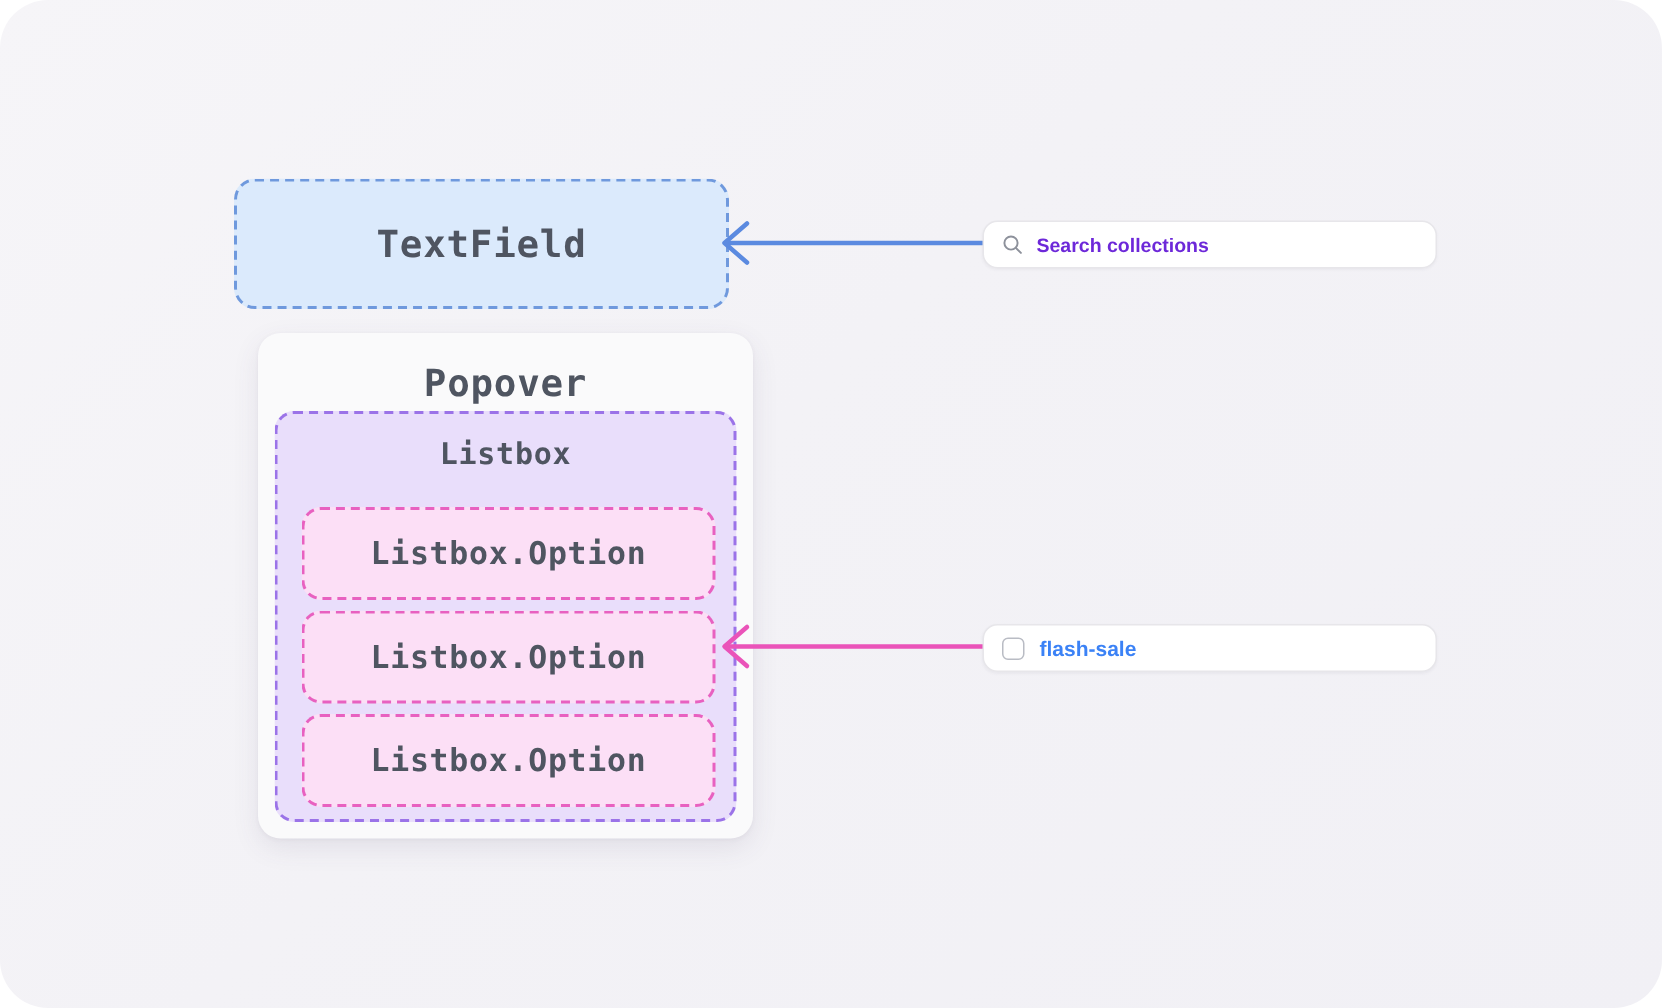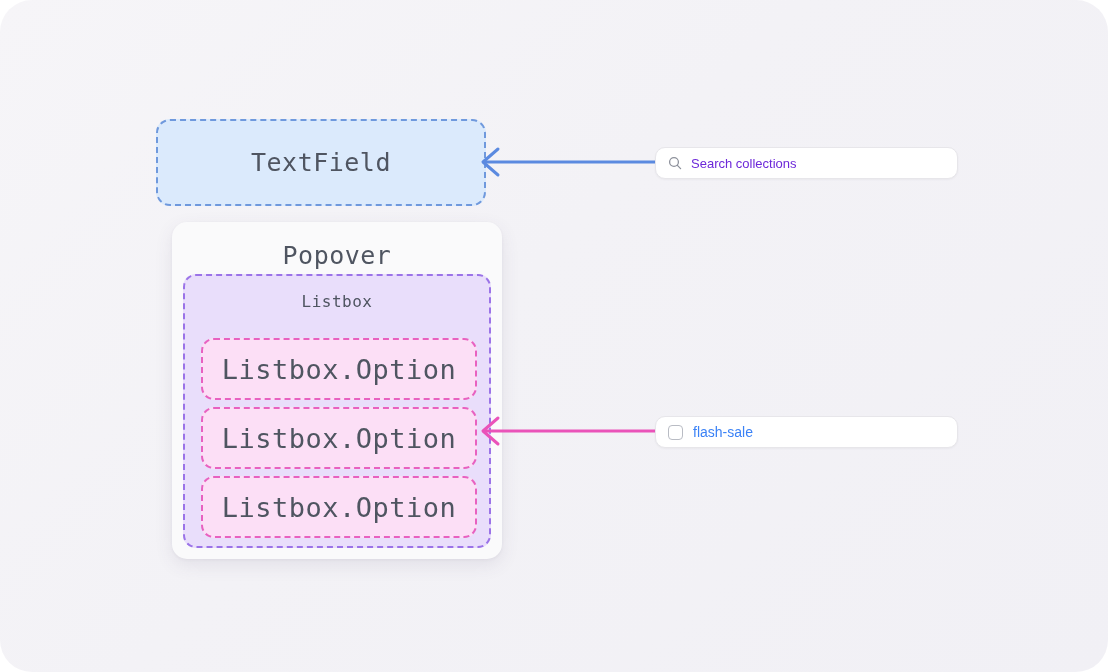--- a/index.html
+++ b/index.html
@@ -14,20 +14,21 @@
     font-family: "Liberation Sans", sans-serif;
   }
 
   #stage {
     position: relative;
     width: 1108px;
     height: 672px;
     border-radius: 32px;
     background: linear-gradient(135deg, #f6f5f8 0%, #f3f2f6 45%, #f1f0f5 100%);
     overflow: hidden;
+    font-weight: bold;
   }
 
   
 
   .node-label {
     font-family: "DejaVu Sans Mono", "Liberation Mono", monospace;
     color: #4f5561;
     letter-spacing: 0.5px;
     text-align: center;
     white-space: nowrap;
@@ -69,36 +70,36 @@
     position: absolute;
     left: 11px;
     top: 52px;
     width: 308px;
     height: 274px;
     box-sizing: border-box;
     background: #e9defb;
     border: 2px dashed #9b73e8;
     border-radius: 13px;
   }
-  #listbox-title { font-size: 16px; line-height: 52px; }
+  #listbox-title { font-size: 20px; line-height: 52px; }
 
   .option-node {
     position: absolute;
     left: 16px;
     width: 276px;
     height: 62px;
     box-sizing: border-box;
     background: #fcdff6;
     border: 2px dashed #e861c0;
     border-radius: 13px;
     display: flex;
     align-items: center;
     justify-content: center;
   }
-  .option-node .node-label { font-size: 27px; }
+  .option-node .node-label { font-size: 21px; }
   #option-0 { top: 62px; }
   #option-1 { top: 131px; }
   #option-2 { top: 200px; }
 
   
 
   .arrow-svg {
     position: absolute;
     overflow: visible;
   }

